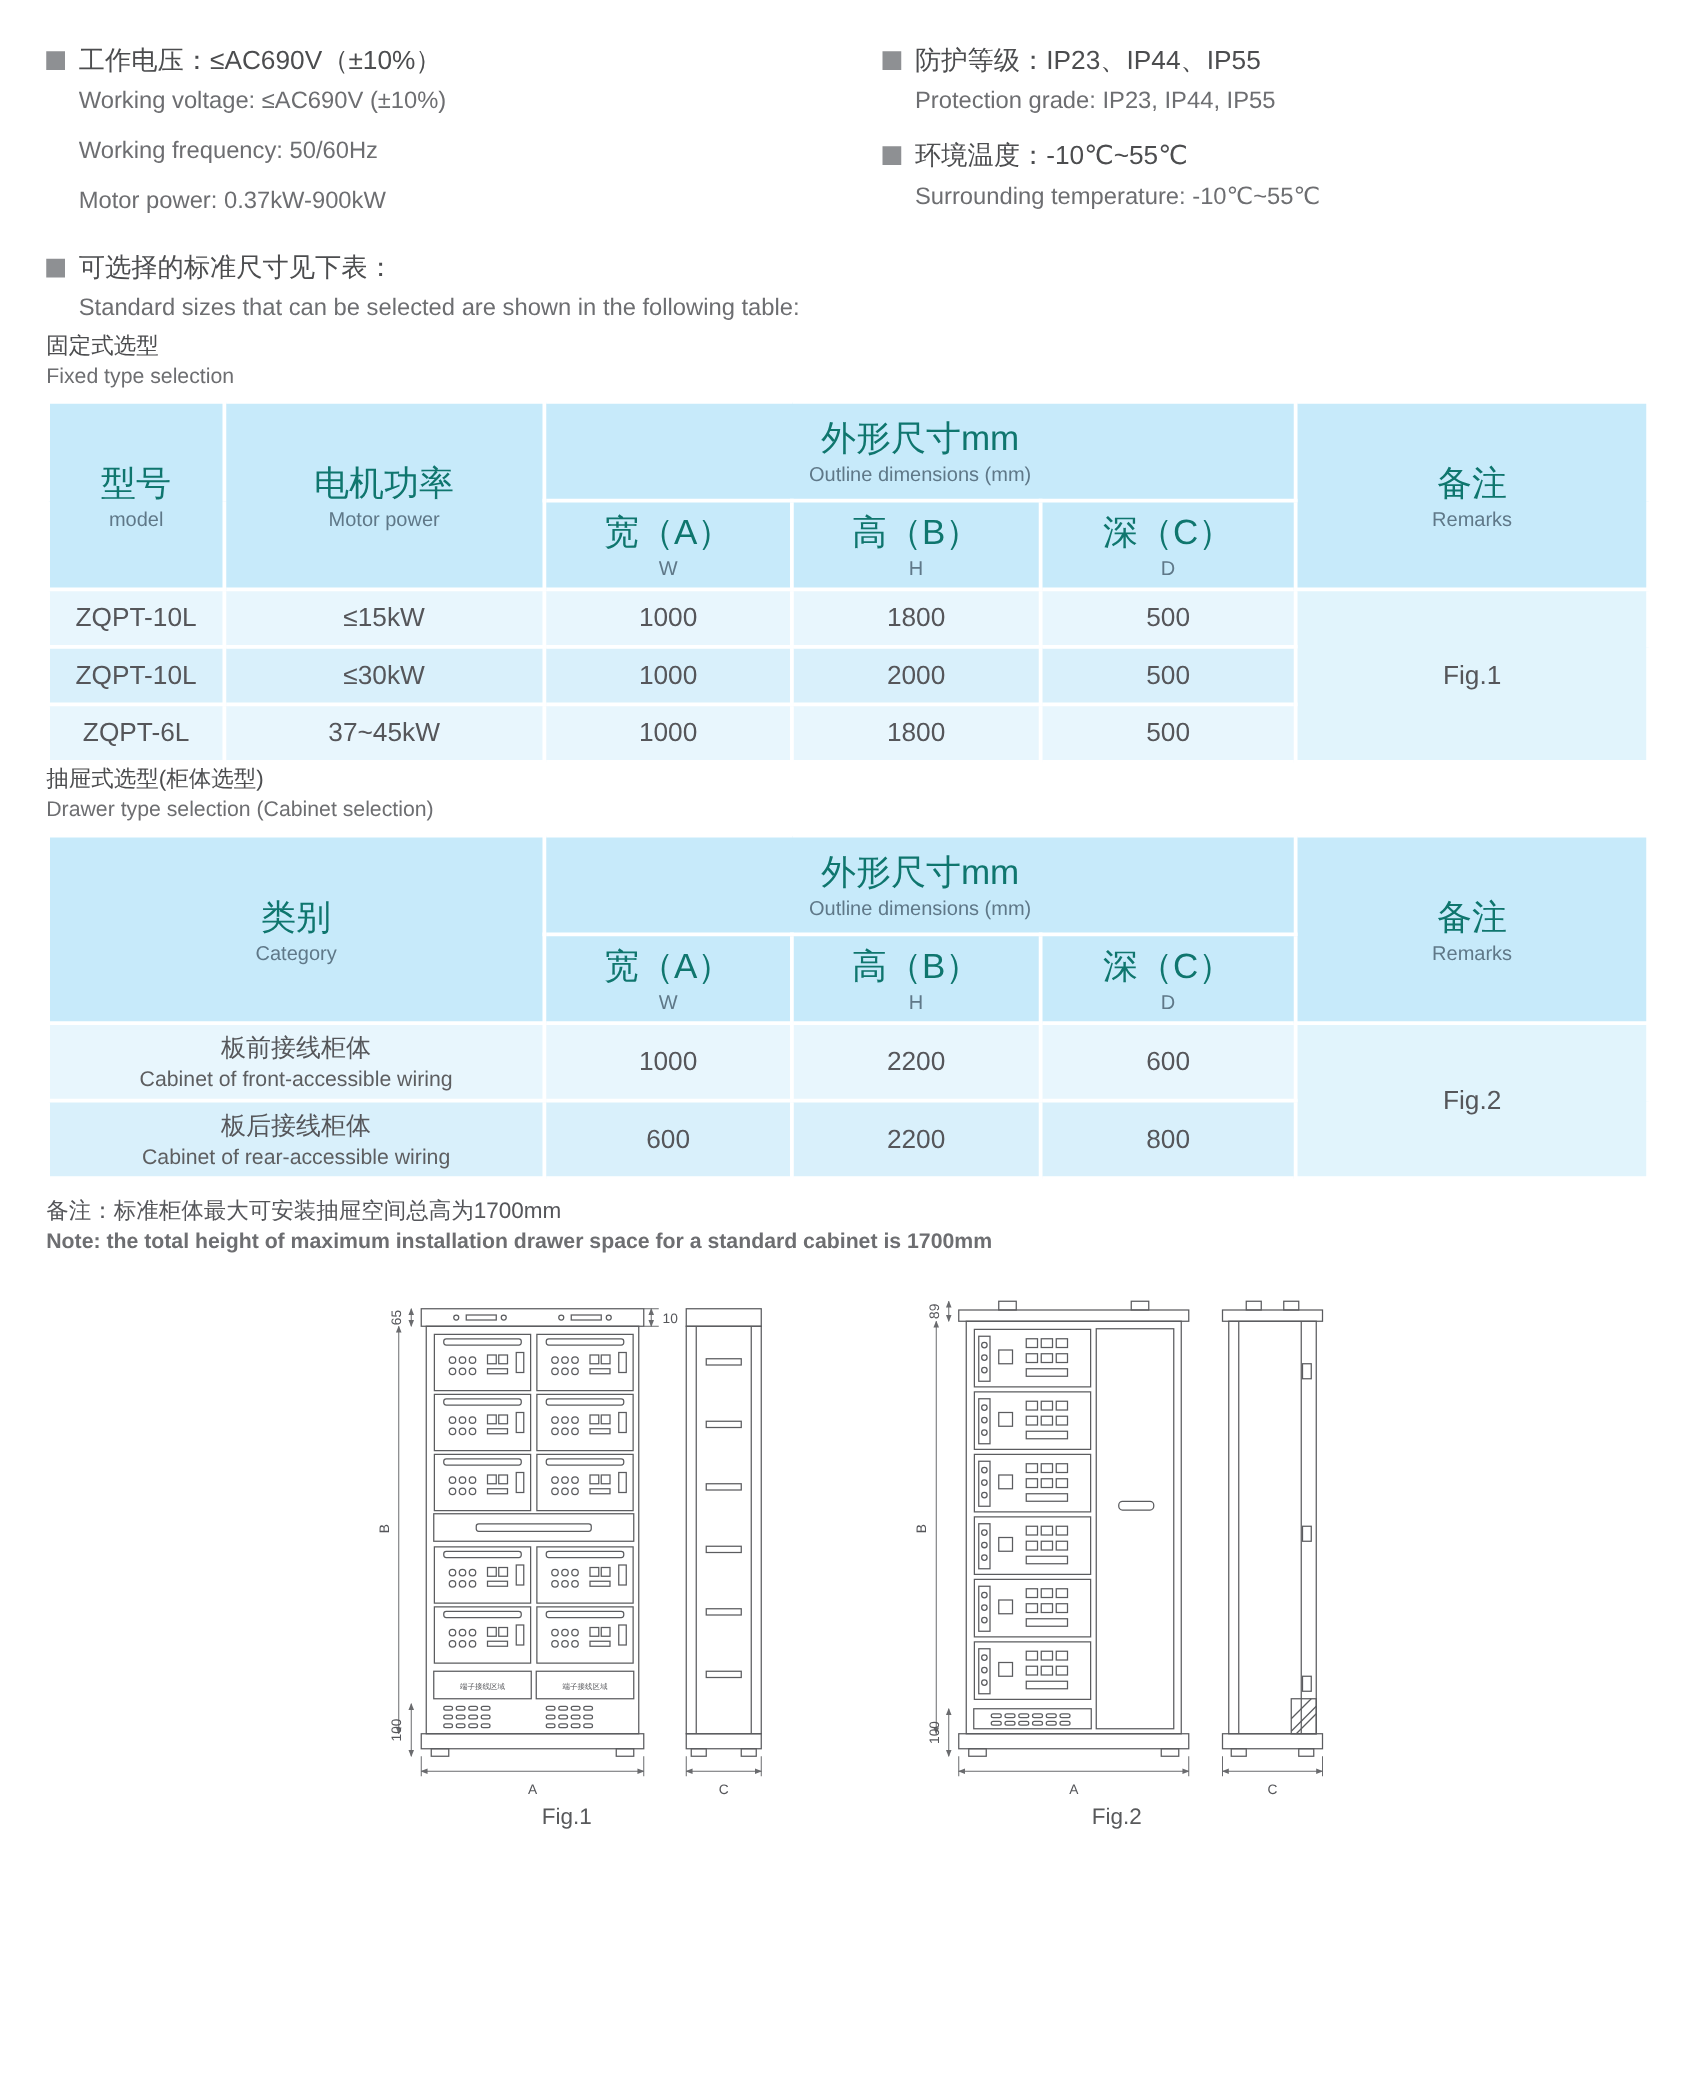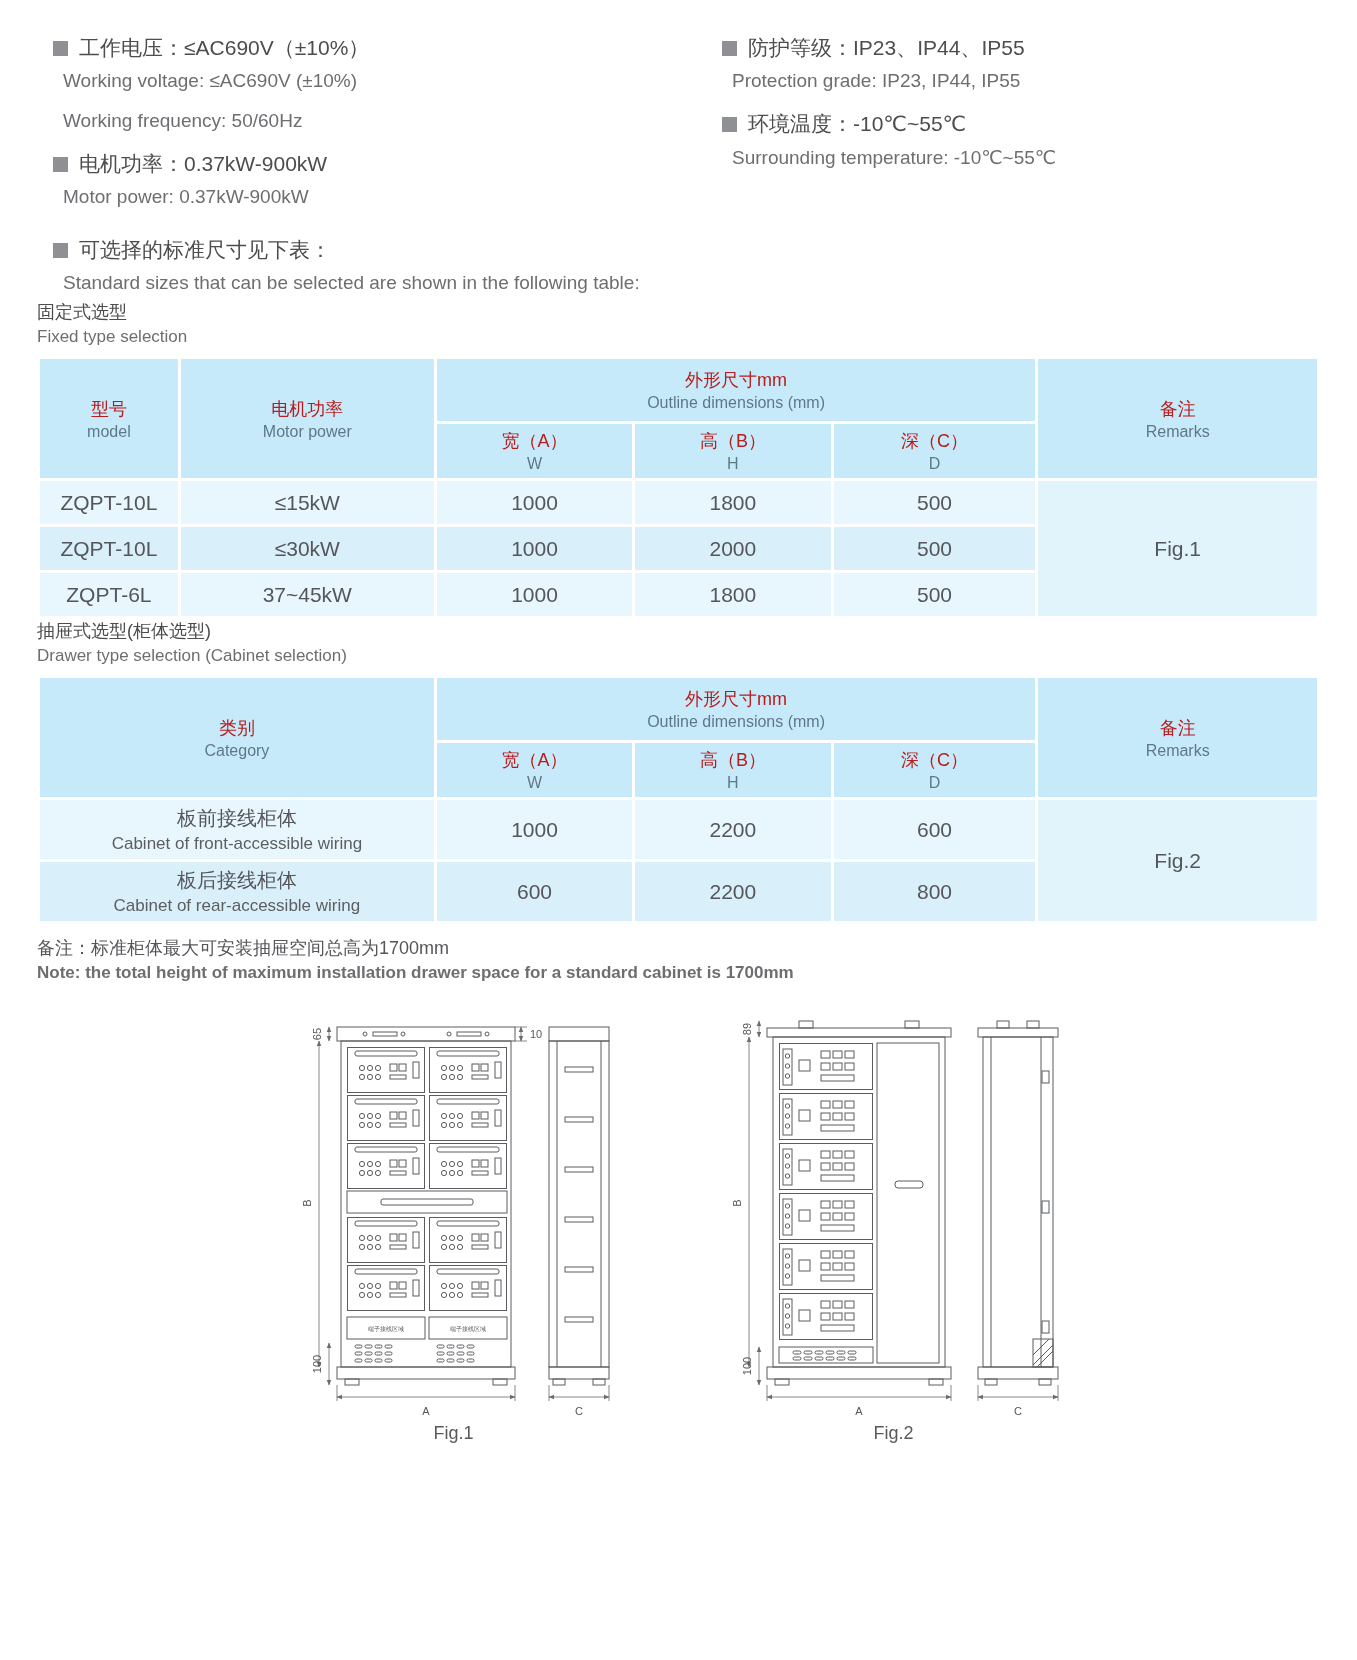--- a/index.html
+++ b/index.html
@@ -19,39 +19,39 @@
     border-left: 17px solid #29abe2;
     border-top: 11px solid transparent;
     border-bottom: 11px solid transparent;
   }
   .page-title { font-size: 37px; font-weight: 500; color: #29abe2; letter-spacing: 3px; line-height: 1.15; }
   .page-subtitle { font-size: 21px; color: #29abe2; margin-top: 5px; }
 
   
   .specs-grid { display: grid; grid-template-columns: 669px 1fr; margin-top: 6px; }
   .spec-item { margin-bottom: 18px; }
-  .spec-zh-line { display: flex; align-items: center; gap: 11px; font-size: 21px; color: #4c4d4f; margin-left: 16px; }
+  .spec-zh-line { display: flex; align-items: center; gap: 11px; font-size: 21px; color: #4c4d4f; }
   .bullet { width: 15px; height: 15px; background: #8e9093; flex: none; }
   .spec-en-line { font-size: 19px; color: #6d6e71; margin: 8px 0 0 26px; }
   .spec-full { margin-top: 10px; margin-bottom: 6px; }
 
   
   .tbl-title-zh { font-size: 18px; color: #4c4d4f; }
   .tbl-title-en { font-size: 17px; color: #6d6e71; margin: 3px 0 9px 0; }
 
   
   table.spec-table { width: 100%; border-collapse: collapse; table-layout: fixed; }
   .spec-table th, .spec-table td {
     border: 3px solid #ffffff;
     text-align: center;
     vertical-align: middle;
     padding: 5px 5px;
   }
   .spec-table th { background: #c7eafa; font-weight: normal; }
-  .th-zh { font-size: 18px; color: #b91c1c; }
+  .th-zh { font-size: 28px; color: #0f766e; }
   .th-en { font-size: 16px; color: #5f7888; margin-top: 2px; }
   .spec-table thead tr:first-child th { padding: 9px 4px; }
   .spec-table td { font-size: 21px; color: #55565a; height: 46px; }
   tr.row-light td { background: #e8f6fd; }
   tr.row-dark td { background: #d9f0fb; }
   td.remarks-cell { background: #e1f4fc !important; }
   .cat-zh { font-size: 20px; color: #55565a; }
   .cat-en { font-size: 17px; color: #5d5e60; margin-top: 2px; }
   .tall-row td { height: 58px; }
 
@@ -82,24 +82,20 @@
         <div class="spec-zh-line">
           <span class="bullet"></span>
           <span>工作电压：≤AC690V（±10%）</span>
         </div>
         <div class="spec-en-line">Working voltage: ≤AC690V (±10%)</div>
       </div>
       <div class="spec-item">
         <div class="spec-en-line">Working frequency: 50/60Hz</div>
       </div>
       <div class="spec-item">
-        <div class="spec-zh-line">
-          <span class="bullet"></span>
-          <span>电机功率：0.37kW-900kW</span>
-        </div>
         <div class="spec-en-line">Motor power: 0.37kW-900kW</div>
       </div>
     </div>
     <div>
       <div class="spec-item">
         <div class="spec-zh-line">
           <span class="bullet"></span>
           <span>防护等级：IP23、IP44、IP55</span>
         </div>
         <div class="spec-en-line">Protection grade: IP23, IP44, IP55</div>

